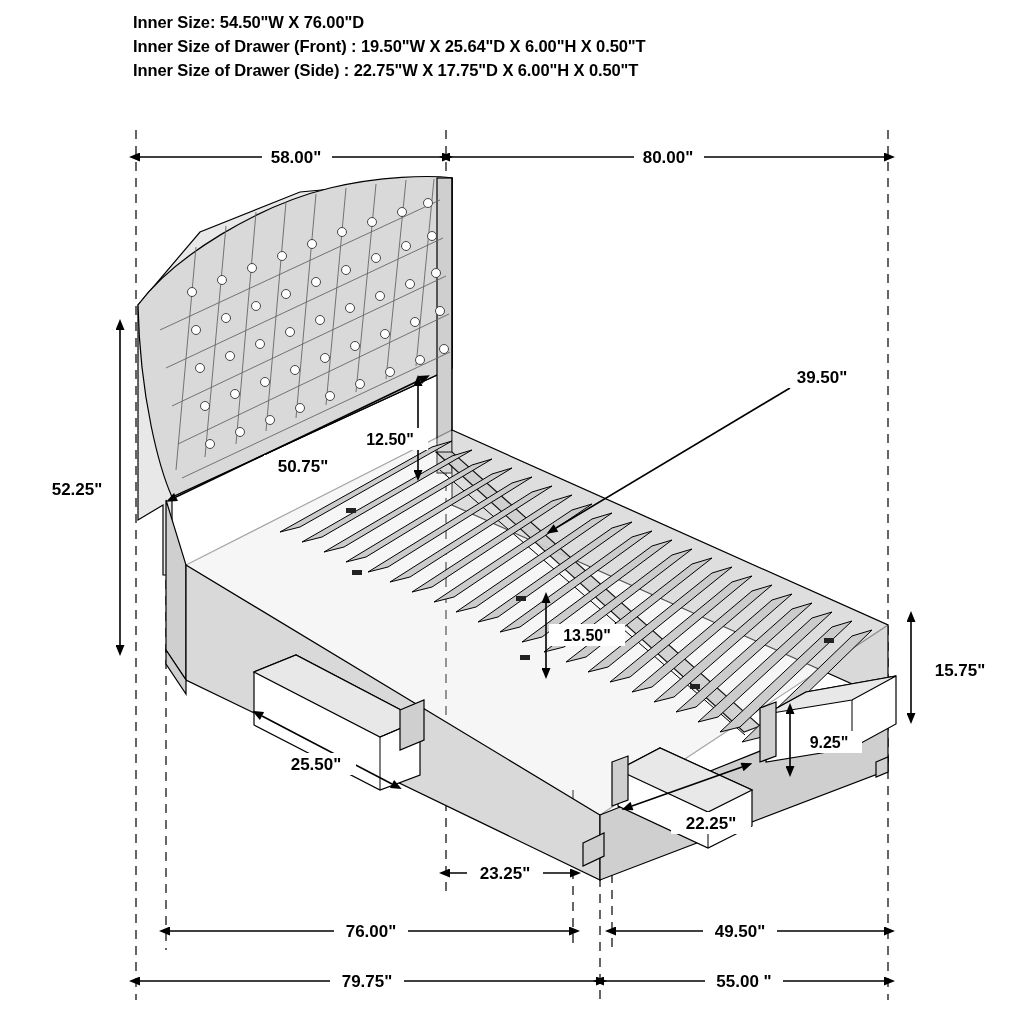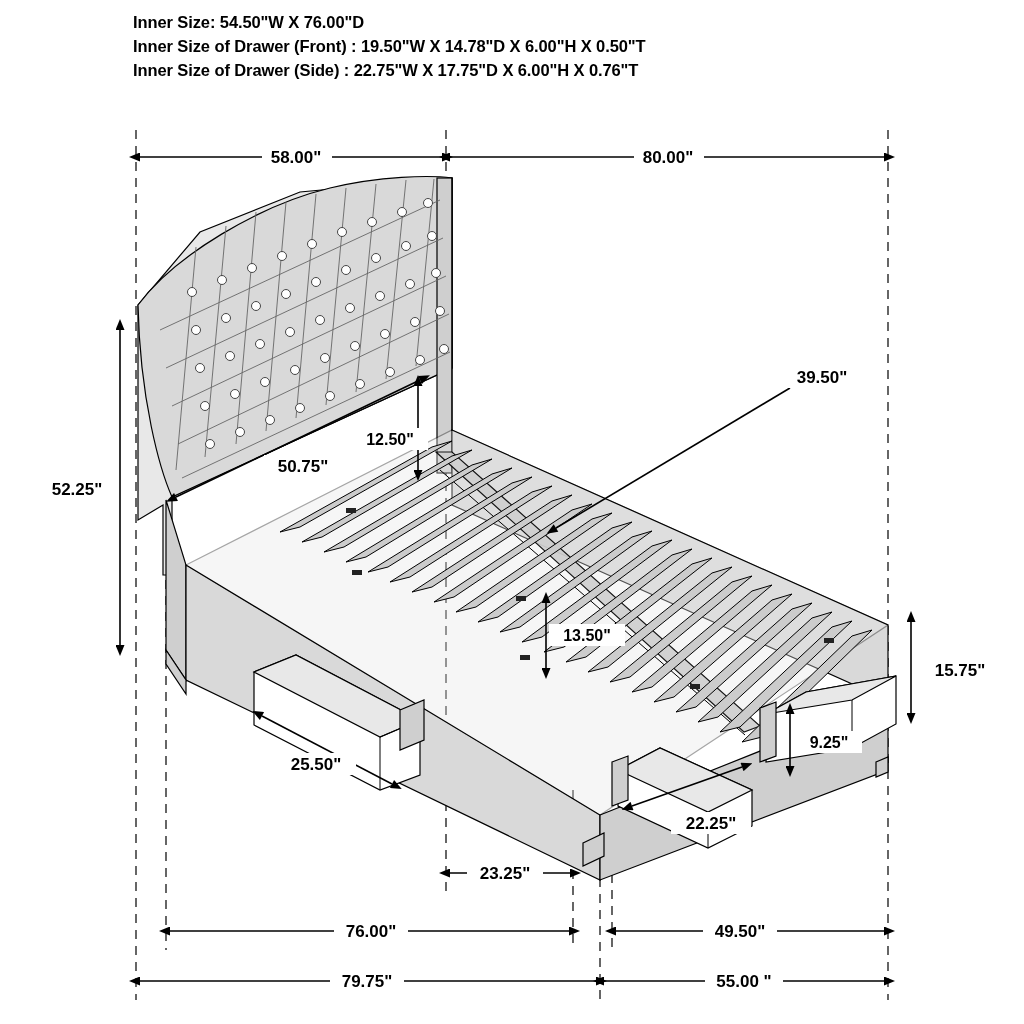--- a/index.html
+++ b/index.html
@@ -55,22 +55,22 @@
   .slat { fill: #cccccc; stroke: #000; stroke-width: 1; }
   .btn { fill: #ffffff; stroke: #333; stroke-width: 0.9; }
 </style>
 </head>
 <body>
 
 <div id="stage">
 
   <div class="spec-block">
     <span class="spec-line">Inner Size: 54.50"W X 76.00"D</span>
-    <span class="spec-line">Inner Size of Drawer (Front) : 19.50"W X 14.78"D X 6.00"H X 0.50"T</span>
-    <span class="spec-line">Inner Size of Drawer (Side) : 22.75"W X 17.75"D X 6.00"H X 0.76"T</span>
+    <span class="spec-line">Inner Size of Drawer (Front) : 19.50"W X 25.64"D X 6.00"H X 0.50"T</span>
+    <span class="spec-line">Inner Size of Drawer (Side) : 22.75"W X 17.75"D X 6.00"H X 0.50"T</span>
   </div>
 
   <svg class="diagram" viewBox="0 0 1024 1024">
     <defs>
       <marker id="arrL" markerWidth="12" markerHeight="9" refX="11" refY="4.5" orient="auto" markerUnits="userSpaceOnUse">
         <path d="M11,0 L11,9 L0,4.5 z" fill="#000"></path>
       </marker>
       <marker id="arrR" markerWidth="12" markerHeight="9" refX="1" refY="4.5" orient="auto" markerUnits="userSpaceOnUse">
         <path d="M1,0 L1,9 L12,4.5 z" fill="#000"></path>
       </marker>

